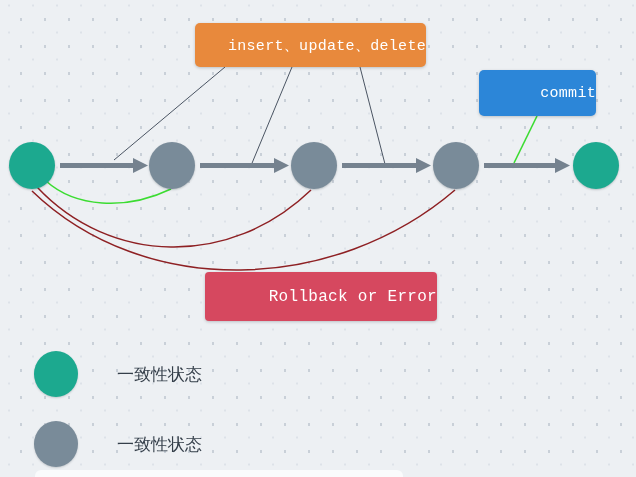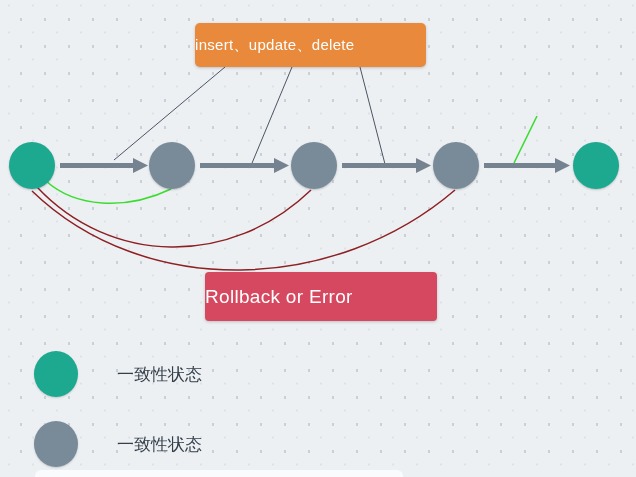--- a/index.html
+++ b/index.html
@@ -11,29 +11,30 @@
     background-color:#edf0f3;
     background-image:
       radial-gradient(circle, #c9d0d8 1.2px, transparent 1.4px),
       radial-gradient(circle, #dde2e8 1px, transparent 1.2px);
     background-size:24px 27px, 24px 27px;
     background-position:9px 6px, 21px 19px;
   }
   svg.wires{position:absolute;left:0;top:0;width:636px;height:477px;}
   .label-box{
     position:absolute;
-    display:flex;align-items:center;justify-content:flex-start;
+    display:flex;align-items:center;justify-content:flex-end;
     color:#ffffff;
     border-radius:5px;
     box-shadow:0 1px 3px rgba(40,50,60,0.25);
     letter-spacing:0.3px;
+    font-family:Liberation Mono, monospace;
   }
   .box-operations{left:195px;top:23px;width:231px;height:44px;background:#e8893c;font-size:15px;}
   .box-commit{left:479px;top:70px;width:117px;height:46px;background:#2c86d8;font-size:15px;}
-  .box-rollback{left:205px;top:272px;width:232px;height:49px;background:#d6485f;font-size:19px;border-radius:4px;}
+  .box-rollback{left:205px;top:272px;width:232px;height:49px;background:#d6485f;font-size:16px;border-radius:4px;}
   .node{
     position:absolute;
     width:46px;height:47px;border-radius:50%;
     box-shadow:0 1px 2px rgba(40,50,60,0.25);
   }
   .node.consistent{background:#1ca98f;}
   .node.intermediate{background:#798b99;}
   .legend-row{position:absolute;left:34px;display:flex;align-items:center;}
   .legend-dot{width:44px;height:46px;border-radius:50%;box-shadow:0 1px 2px rgba(40,50,60,0.2);}
   .legend-text{margin-left:39px;font-size:17px;color:#353f4a;text-align:right;}
@@ -74,20 +75,23 @@
 
   <div class="node consistent" style="left:9px;top:142px;"></div>
   <div class="node intermediate" style="left:149px;top:142px;"></div>
   <div class="node intermediate" style="left:291px;top:142px;"></div>
   <div class="node intermediate" style="left:433px;top:142px;"></div>
   <div class="node consistent" style="left:573px;top:142px;"></div>
 
   <div class="label-box box-operations">
     <span>insert、update、delete</span>
   </div>
+  <div class="label-box box-commit">
+    <span>commit</span>
+  </div>
   <div class="label-box box-rollback">
     <span>Rollback or Error</span>
   </div>
 
   <div class="legend-row" style="top:351px;">
     <div class="legend-dot" style="background:#1ca98f;"></div>
     <div class="legend-text">一致性状态</div>
   </div>
   <div class="legend-row" style="top:421px;">
     <div class="legend-dot" style="background:#798b99;"></div>

